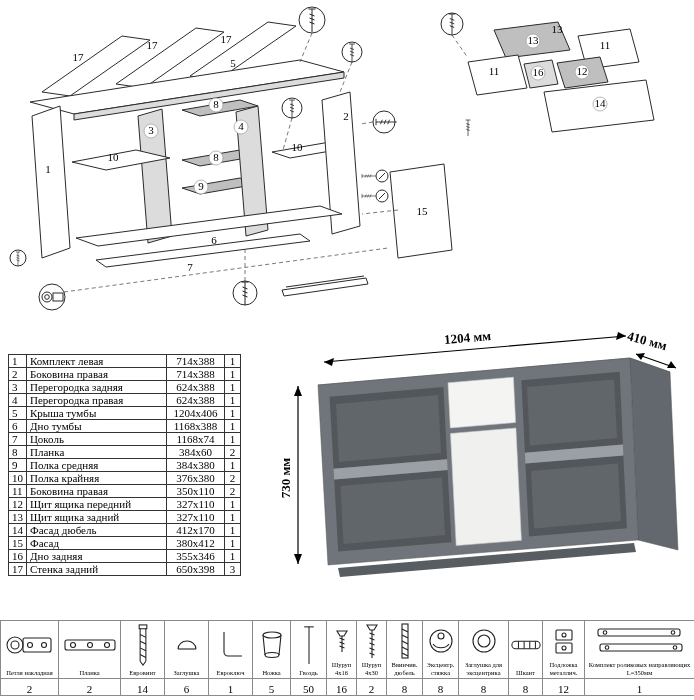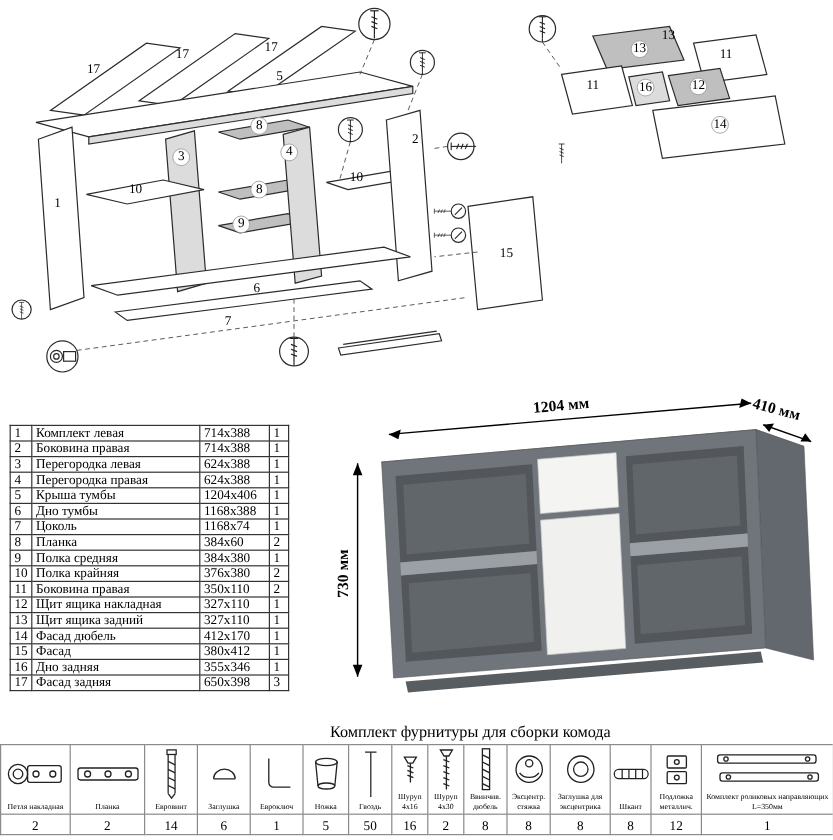--- a/index.html
+++ b/index.html
@@ -14,21 +14,21 @@
   .g2{fill:#bfbfbf;stroke:#2b2b2b;stroke-width:1}
   .ln{stroke:#2b2b2b;stroke-width:1;fill:none}
   .dash{stroke:#555;stroke-width:.8;stroke-dasharray:4 3;fill:none}
   .lbl{font-family:"Liberation Serif",serif;font-size:11px;fill:#000;text-anchor:middle;dominant-baseline:middle}
   .badge{fill:#fff;stroke:#9a9a9a;stroke-width:.7}
   .det{fill:#fff;stroke:#2b2b2b;stroke-width:1}
 
   
   #parts{position:absolute;left:8px;top:354px;border-collapse:collapse;font-size:11px}
   #parts td{border:1px solid #333;padding:0 3px;height:13px;line-height:12px;white-space:nowrap}
-  #parts .c{}
+  #parts .c{text-align:center}
 
   
   #render{position:absolute;left:278px;top:328px}
   .dim{font-family:"Liberation Serif",serif;font-size:13px;font-weight:bold;fill:#000;text-anchor:middle}
 
   
   #hw-title{position:absolute;left:90px;top:602px;width:604px;text-align:center;font-size:13.5px}
   #hw{position:absolute;left:0;top:620px;width:694px;border-collapse:collapse;table-layout:fixed}
   #hw td{border:1px solid #8a8a8a;padding:0;text-align:center;vertical-align:bottom}
   .hw-cell{display:flex;flex-direction:column;align-items:center;justify-content:flex-end;height:57px}
@@ -196,21 +196,21 @@
           <td class="c">1</td>
         </tr>
       <tr>
           <td>2</td>
           <td>Боковина правая</td>
           <td class="c">714x388</td>
           <td class="c">1</td>
         </tr>
       <tr>
           <td>3</td>
-          <td>Перегородка левая</td>
+          <td>Перегородка задняя</td>
           <td class="c">624x388</td>
           <td class="c">1</td>
         </tr>
       <tr>
           <td>4</td>
           <td>Перегородка правая</td>
           <td class="c">624x388</td>
           <td class="c">1</td>
         </tr>
       <tr>
@@ -250,21 +250,21 @@
           <td class="c">2</td>
         </tr>
       <tr>
           <td>11</td>
           <td>Боковина правая</td>
           <td class="c">350x110</td>
           <td class="c">2</td>
         </tr>
       <tr>
           <td>12</td>
-          <td>Щит ящика накладная</td>
+          <td>Щит ящика передний</td>
           <td class="c">327x110</td>
           <td class="c">1</td>
         </tr>
       <tr>
           <td>13</td>
           <td>Щит ящика задний</td>
           <td class="c">327x110</td>
           <td class="c">1</td>
         </tr>
       <tr>
@@ -280,21 +280,21 @@
           <td class="c">1</td>
         </tr>
       <tr>
           <td>16</td>
           <td>Дно задняя</td>
           <td class="c">355x346</td>
           <td class="c">1</td>
         </tr>
       <tr>
           <td>17</td>
-          <td>Фасад задняя</td>
+          <td>Стенка задний</td>
           <td class="c">650x398</td>
           <td class="c">3</td>
         </tr>
     </tbody>
   </table>
 
   <svg id="render" width="416" height="278" viewBox="0 0 416 278">
     <g>
       <polygon points="40,57 352,30 392,44 80,71" fill="#8e949b" stroke="#555" stroke-width="0.5"></polygon>
       <polygon points="352,30 392,44 400,222 360,212" fill="#63686e" stroke="#555" stroke-width="0.5"></polygon>
@@ -332,21 +332,20 @@
       <polygon points="398,40 389,40 393,33" fill="#000"></polygon>
       <text class="dim" x="368" y="17" transform="rotate(15 368 17)">410 мм</text>
 
       <line x1="20" y1="58" x2="20" y2="236" stroke="#000" stroke-width="1.2"></line>
       <polygon points="20,58 16,68 24,68" fill="#000"></polygon>
       <polygon points="20,236 16,226 24,226" fill="#000"></polygon>
       <text class="dim" x="12" y="150" transform="rotate(-90 12 150)">730 мм</text>
     </g>
   </svg>
 
-  <div id="hw-title">Комплект фурнитуры для сборки комода</div>
 
   <table id="hw">
     <colgroup>
       <col style="width:58px">
         <col style="width:62px">
         <col style="width:44px">
         <col style="width:44px">
         <col style="width:44px">
       <col style="width:38px">
         <col style="width:36px">

